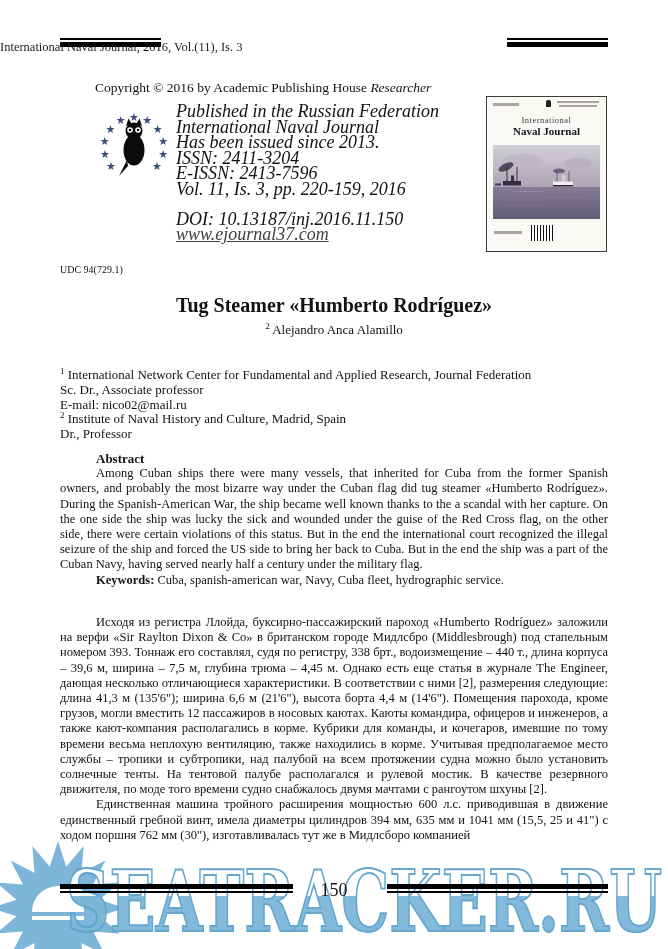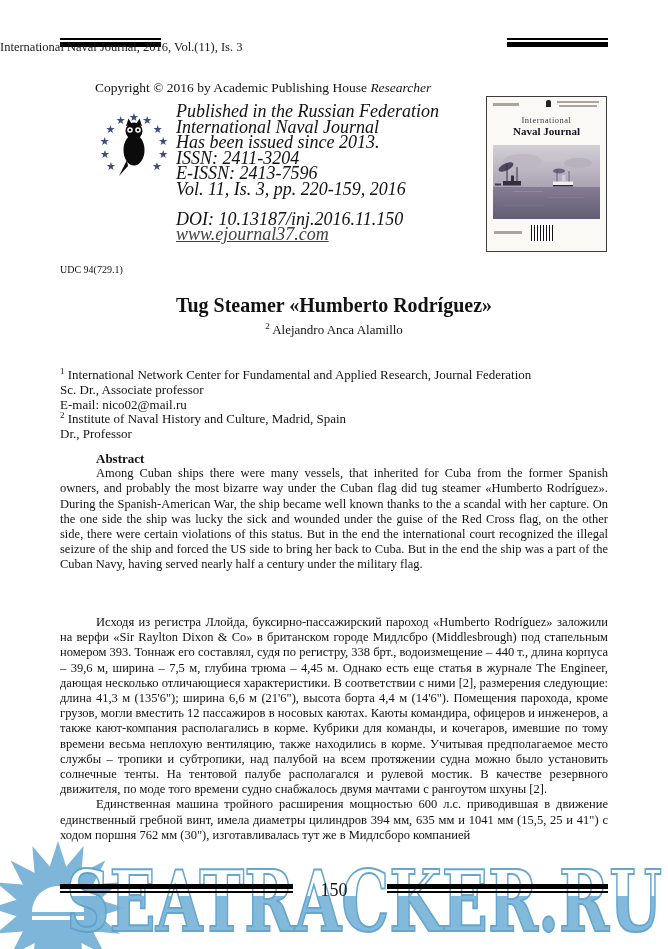--- a/index.html
+++ b/index.html
@@ -217,20 +217,21 @@
       <div><sup>1</sup><span> International Network Center for Fundamental and Applied Research, Journal Federation</span></div>
       <div><sup></sup><span>Sc. Dr., Associate professor</span></div>
       <div><sup></sup><span>E-mail: nico02@mail.ru</span></div>
       <div><sup>2</sup><span> Institute of Naval History and Culture, Madrid, Spain</span></div>
       <div><sup></sup><span>Dr., Professor</span></div>
     </div>
 
     <div class="abstract-sec">
       <p class="sec-heading">Abstract</p>
       <p class="para">Among Cuban ships there were many vessels, that inherited for Cuba from the former Spanish owners, and probably the most bizarre way under the Cuban flag did tug steamer «Humberto Rodríguez». During the Spanish-American War, the ship became well known thanks to the a scandal with her capture. On the one side the ship was lucky the sick and wounded under the guise of the Red Cross flag, on the other side, there were certain violations of this status. But in the end the international court recognized the illegal seizure of the ship and forced the US side to bring her back to Cuba. But in the end the ship was a part of the Cuban Navy, having served nearly half a century under the military flag.</p>
+      <p class="para"><span class="kw-label">Keywords:</span><span> Cuba, spanish-american war, Navy, Cuba fleet, hydrographic service.</span></p>
     </div>
 
     <div class="intro-sec">
       <p class="para">Исходя из регистра Ллойда, буксирно-пассажирский пароход «Humberto Rodríguez» заложили на верфи «Sir Raylton Dixon &amp; Co» в британском городе Мидлсбро (Middlesbrough) под стапельным номером 393. Тоннаж его составлял, судя по регистру, 338 брт., водоизмещение – 440 т., длина корпуса – 39,6 м, ширина – 7,5 м, глубина трюма – 4,45 м. Однако есть еще статья в журнале The Engineer, дающая несколько отличающиеся характеристики. В соответствии с ними [2], размерения следующие: длина 41,3 м (135'6"); ширина 6,6 м (21'6"), высота борта 4,4 м (14'6"). Помещения парохода, кроме грузов, могли вместить 12 пассажиров в носовых каютах. Каюты командира, офицеров и инженеров, а также кают-компания располагались в корме. Кубрики для команды, и кочегаров, имевшие по тому времени весьма неплохую вентиляцию, также находились в корме. Учитывая предполагаемое место службы – тропики и субтропики, над палубой на всем протяжении судна можно было установить солнечные тенты. На тентовой палубе располагался и рулевой мостик. В качестве резервного движителя, по моде того времени судно снабжалось двумя мачтами с рангоутом шхуны [2].</p>
       <p class="para">Единственная машина тройного расширения мощностью 600 л.с. приводившая в движение единственный гребной винт, имела диаметры цилиндров 394 мм, 635 мм и 1041 мм (15,5, 25 и 41") с ходом поршня 762 мм (30"), изготавливалась тут же в Мидлсборо компанией</p>
     </div>
 
     <div class="rule footer-rule fr-left">
       <div class="rule-thick"></div>
         <div class="rule-thin"></div>

